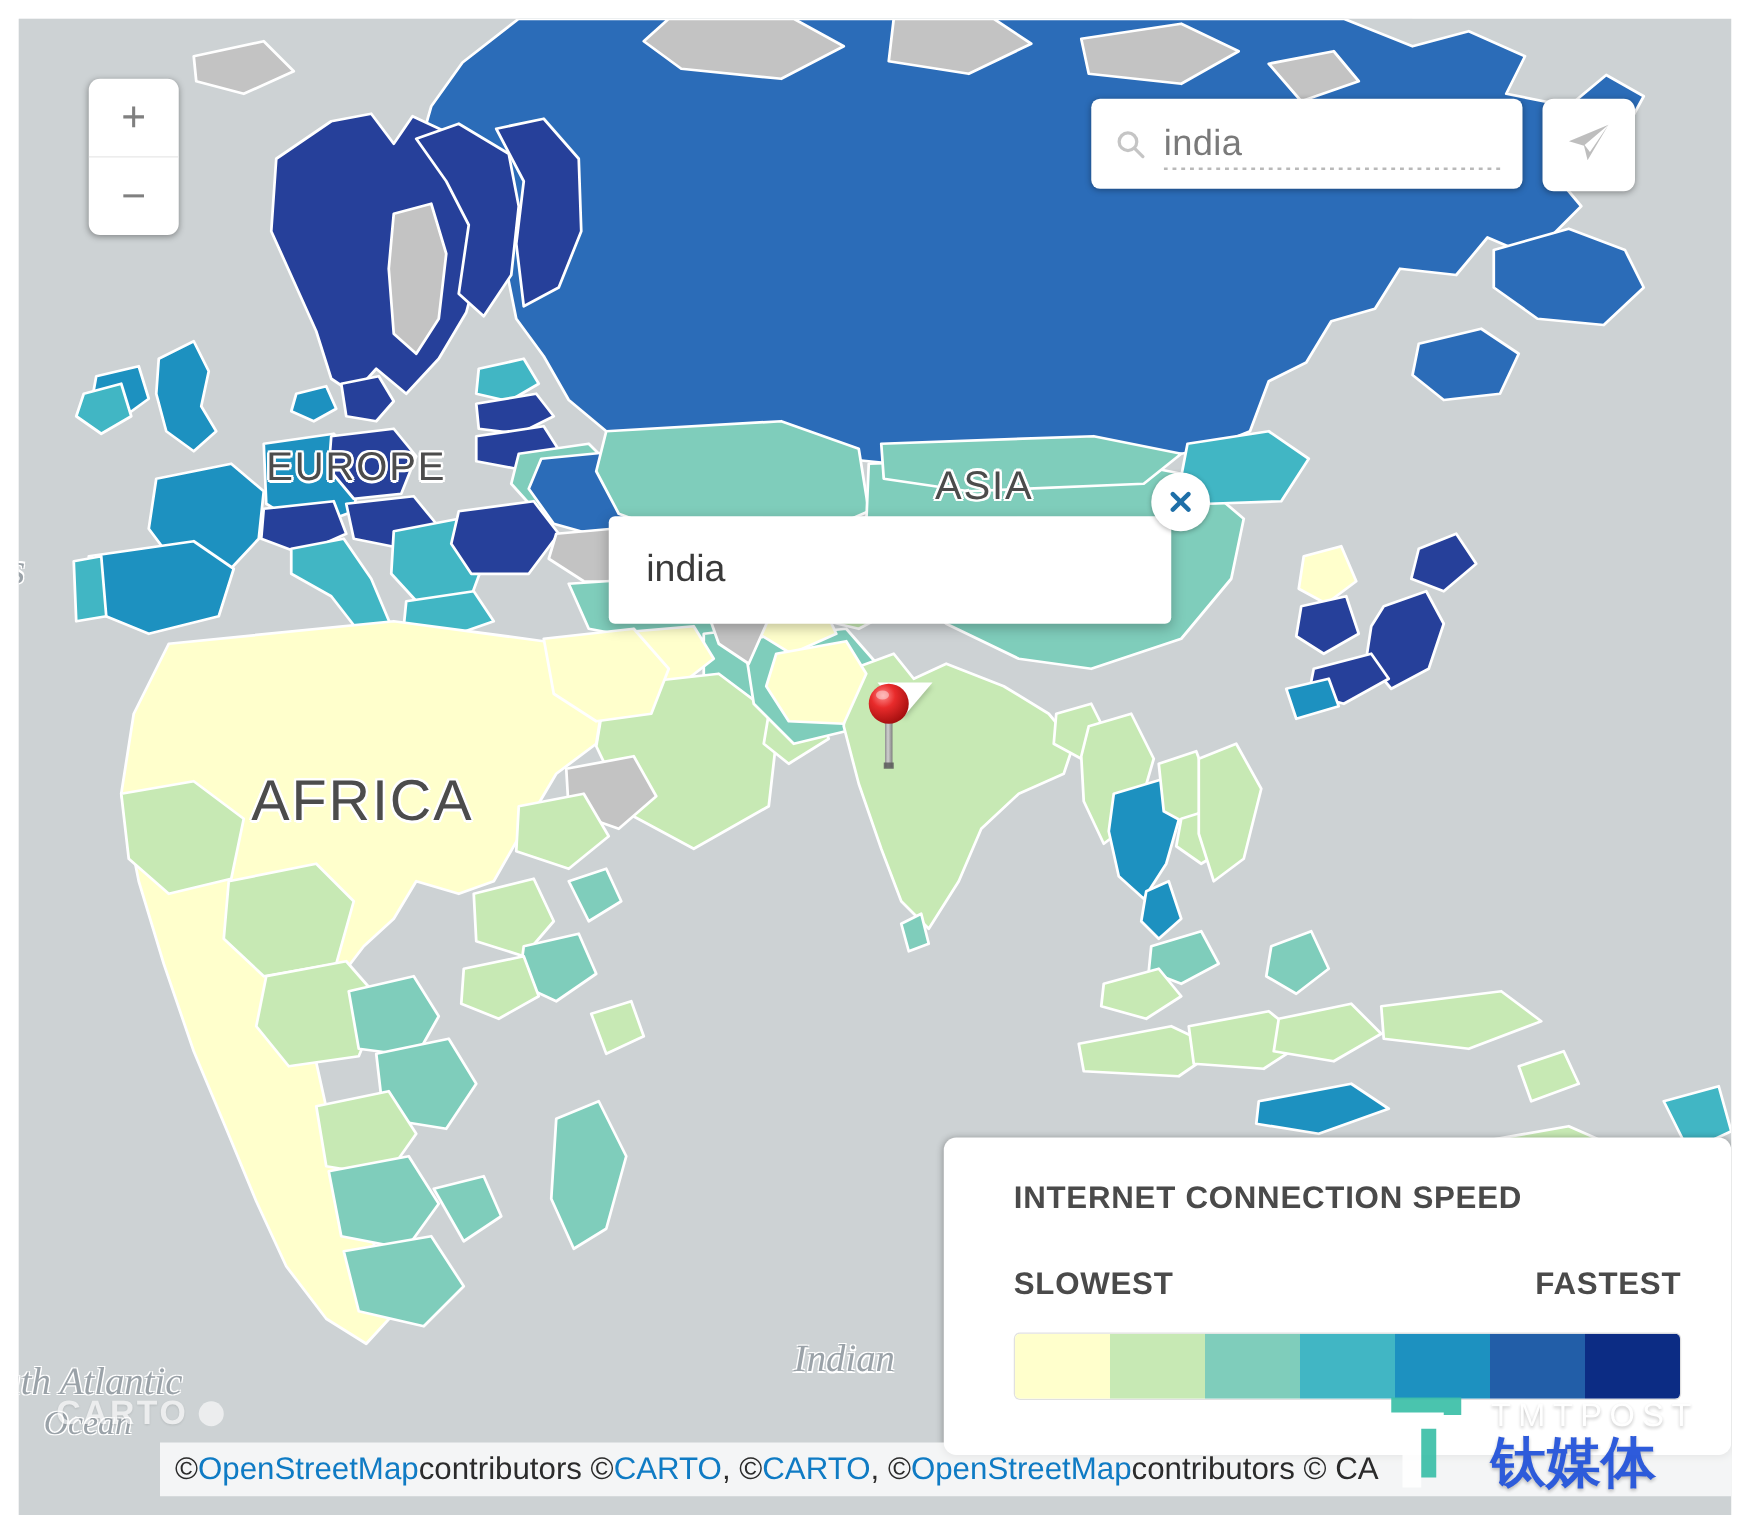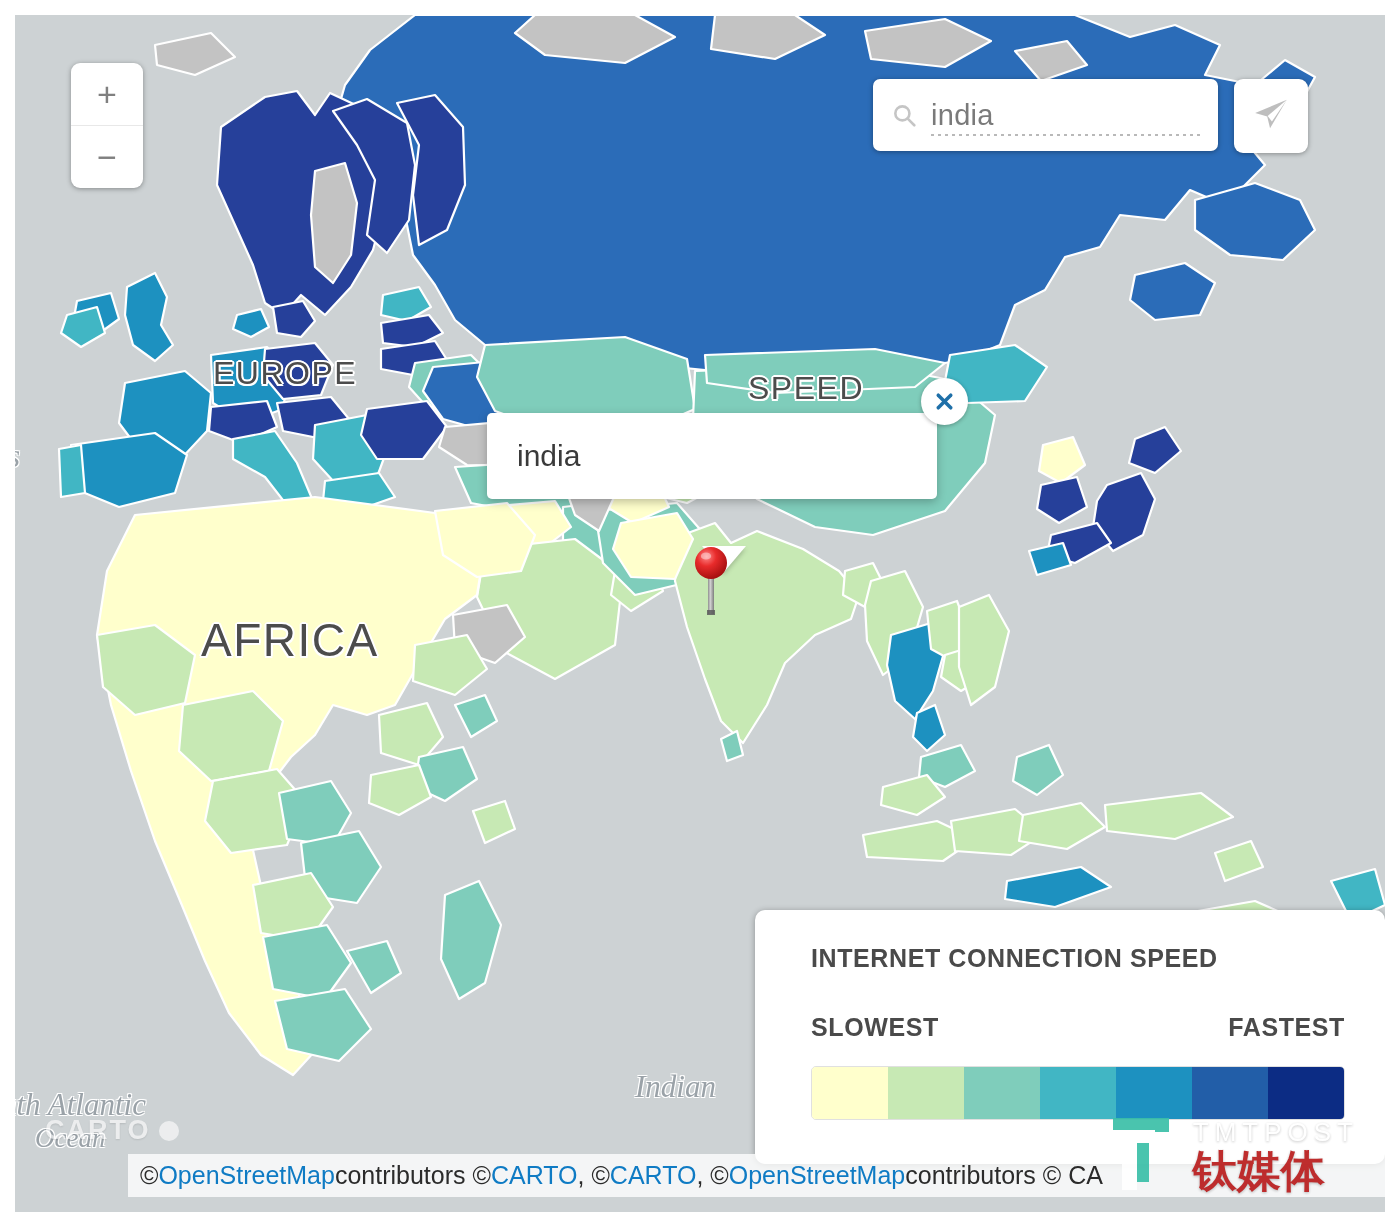--- a/index.html
+++ b/index.html
@@ -87,21 +87,21 @@
     font-family:"Liberation Sans",sans-serif;text-shadow:0 1px 2px rgba(0,0,0,.18);}
   #carto-logo-dot{width:20px;height:20px;border-radius:50%;background:#fff;margin-left:8px;}
 
   
   #watermark{position:absolute;right:26px;bottom:18px;display:flex;align-items:flex-end;
     pointer-events:none;opacity:.92;}
   #wm-mark{position:relative;width:92px;height:92px;margin-right:6px;}
   #wm-text{display:flex;flex-direction:column;justify-content:flex-end;}
   #wm-brand{font-size:26px;letter-spacing:6px;color:#ffffff;font-family:"Liberation Sans",sans-serif;
     text-shadow:0 1px 3px rgba(0,0,0,.25);}
-  #wm-cn{font-size:44px;color:#b91c1c;font-family:"DejaVu Sans",sans-serif;font-weight:bold;
+  #wm-cn{font-size:44px;color:#1d4ed8;font-family:"DejaVu Sans",sans-serif;font-weight:bold;
     text-shadow:0 1px 3px rgba(0,0,0,.28);line-height:1.05;}
 </style>
 </head>
 <body>
 
 <div id="app">
 
   <div id="map-frame">
 
     <div id="map-canvas">
@@ -258,21 +258,21 @@
           <path class="nodata" d="M850 16 L930 4 L976 26 L930 52 L856 44 Z"></path>
           <path class="nodata" d="M1000 36 L1052 26 L1072 50 L1026 66 Z"></path>
         </g>
 
         <g class="ctry">
           <path class="nodata" d="M552 440 L586 434 L600 480 L584 516 L560 500 L548 466 Z"></path>
         </g>
       </svg>
 
       <div class="map-label" style="left:198px;top:340px;font-size:32px;">EUROPE</div>
-      <div class="map-label" style="left:733px;top:355px;font-size:32px;">SPEED</div>
+      <div class="map-label" style="left:733px;top:355px;font-size:32px;">ASIA</div>
       <div class="map-label" style="left:186px;top:598px;font-size:46px;">AFRICA</div>
 
       <div class="ocean-label" style="left:-8px;top:422px;font-size:34px;">s</div>
       <div class="ocean-label" style="left:-14px;top:1072px;font-size:31px;">uth Atlantic</div>
       <div class="ocean-label" style="left:20px;top:1108px;font-size:27px;font-style:italic;">Ocean</div>
       <div class="ocean-label" style="left:620px;top:1054px;font-size:31px;">Indian</div>
     </div>
 
     <div id="zoom-control">
       <div class="zoom-btn" id="zoom-in">+</div>

